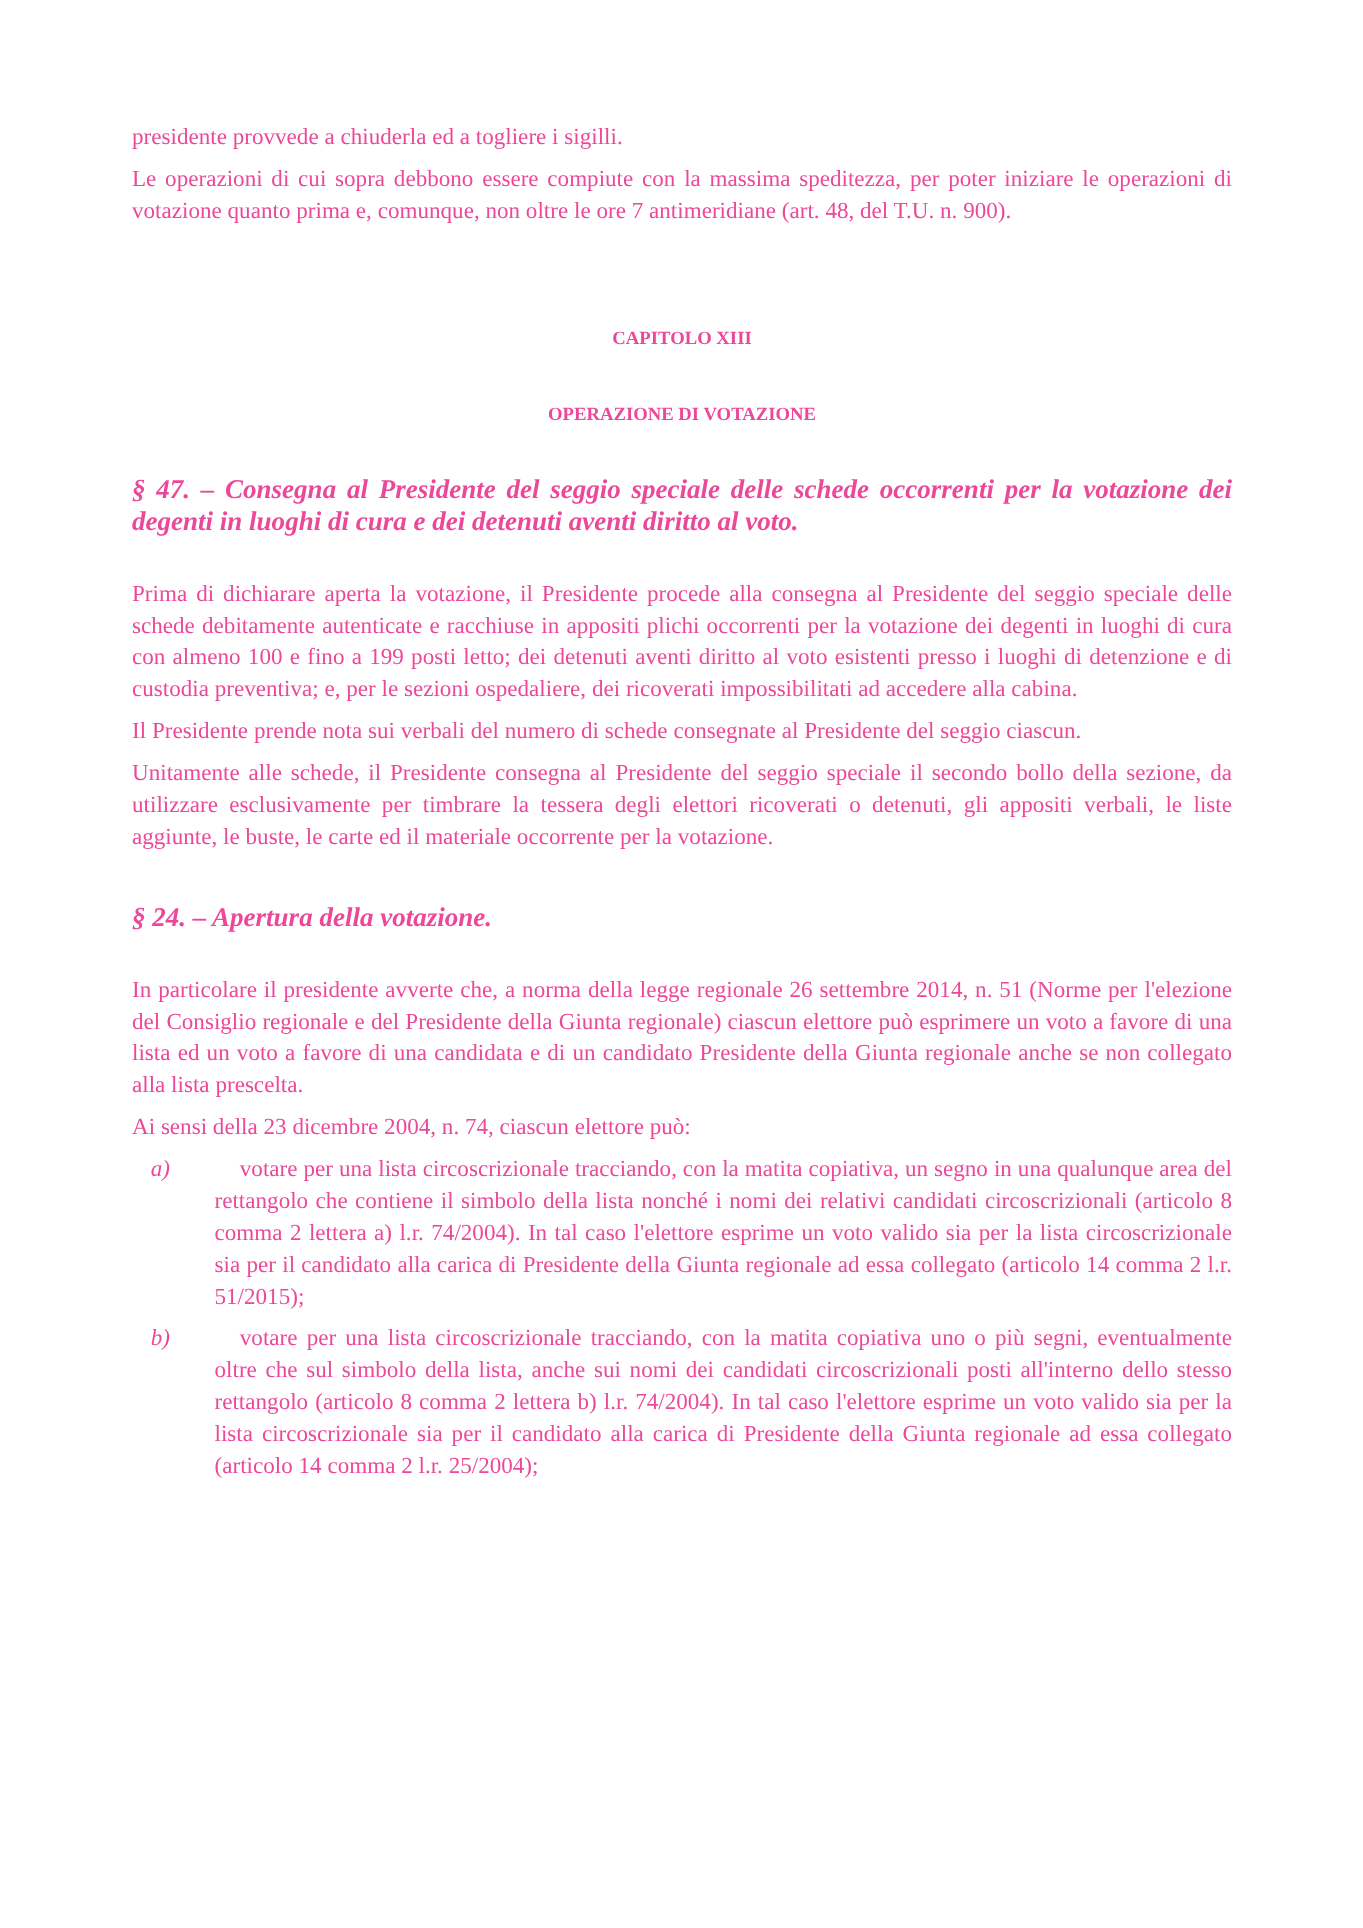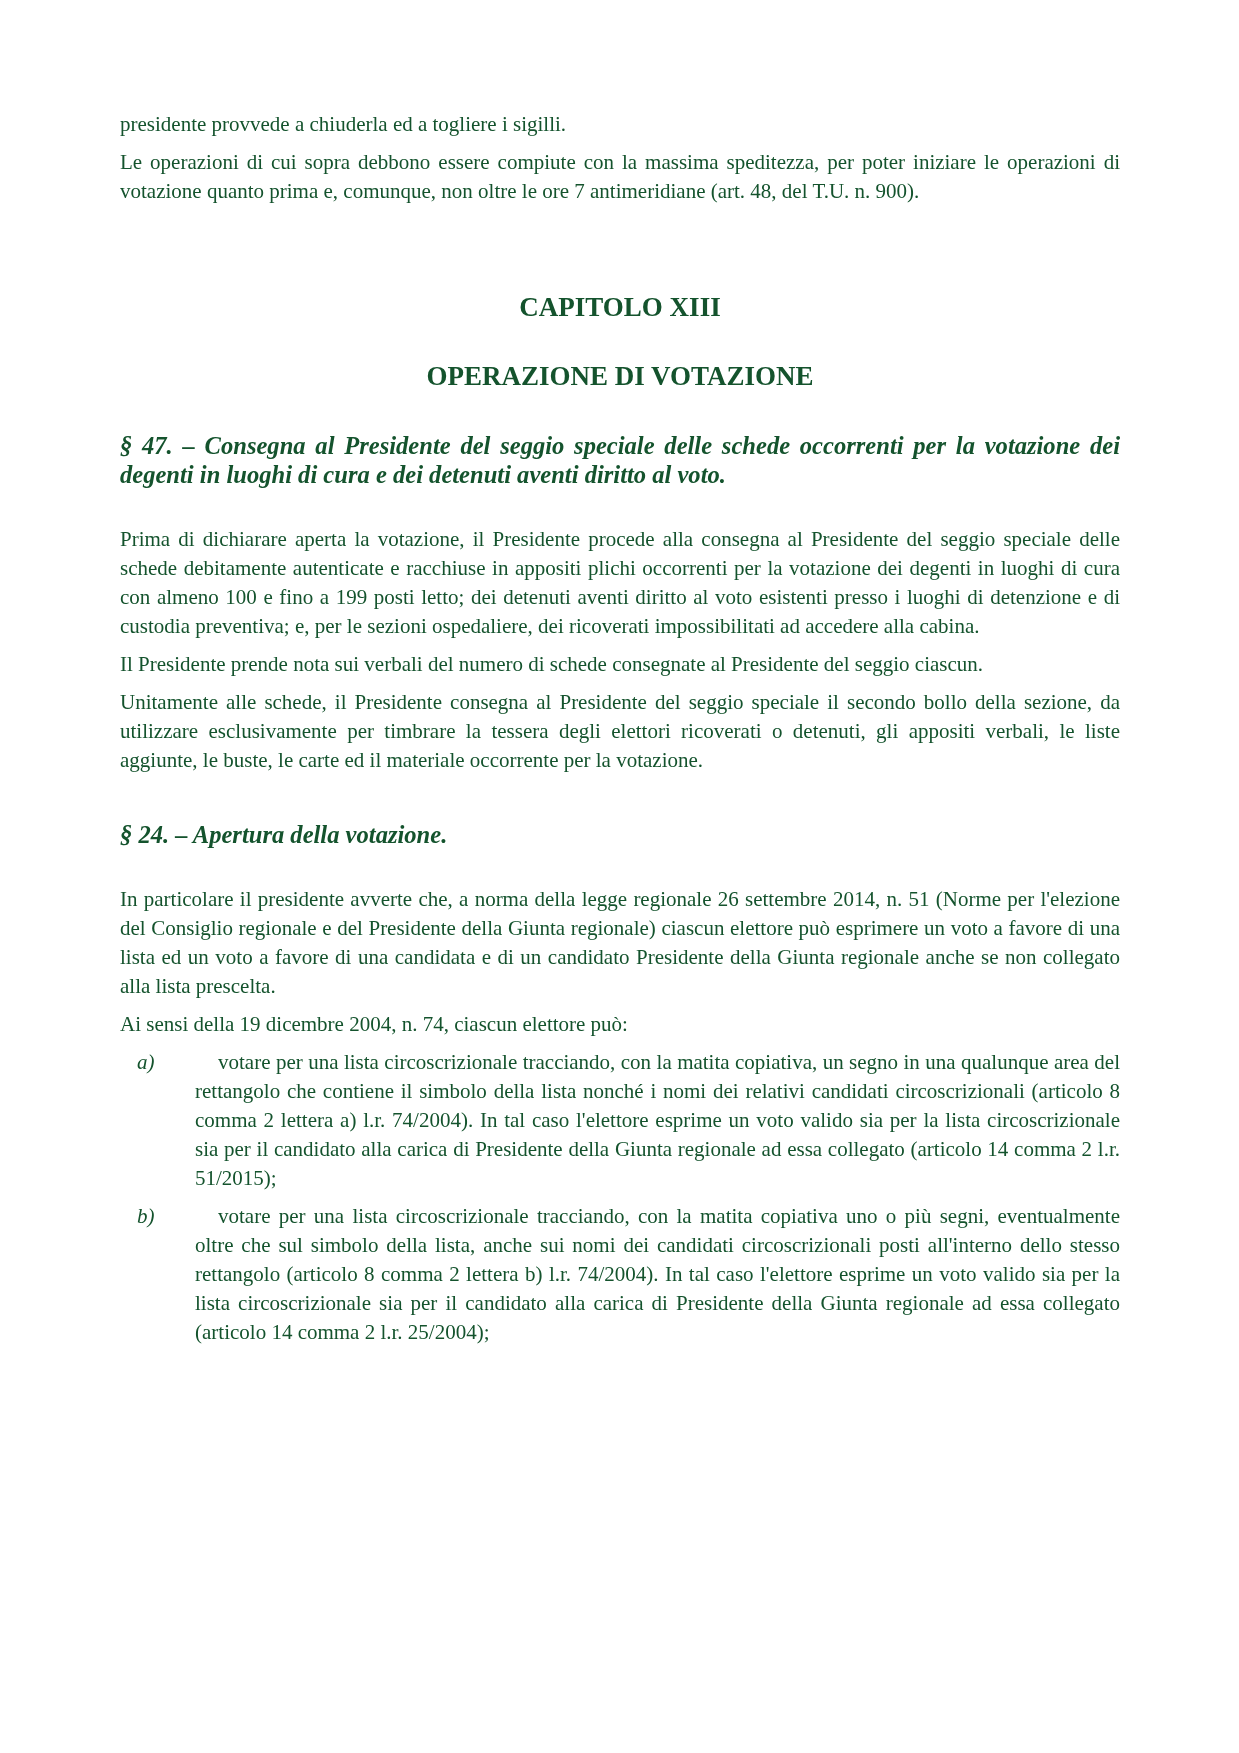--- a/index.html
+++ b/index.html
@@ -1,25 +1,25 @@
 <!DOCTYPE html>
 <html><head>
 <meta charset="utf-8">
 <style>
   html, body { margin: 0; padding: 0; background: #ffffff; }
   body { width: 1239px; height: 1753px; position: relative; overflow: hidden; }
   .page {
     position: absolute; left: 120px; top: 110px; width: 1000px;
     font-family: "Liberation Serif", "DejaVu Serif", serif;
-    font-size: 21px; line-height: 29px; color: #14532d;
+    font-size: 21px; line-height: 29px; color: #ec4899;
   }
   p { margin: 0 0 9px 0; text-align: justify; }
   .it { }
   .chapter {
-    text-align: center; font-weight: bold; font-size: 27px;
+    text-align: center; font-weight: bold; font-size: 17px;
     margin: 0; line-height: 29px;
   }
   .sec-head { font-weight: bold; margin: 0; text-align: justify; line-height: 29px; font-style: italic; }
   .li { position: relative; padding-left: 75px; margin: 0 0 9px 0; text-align: justify; text-indent: 23px; }
   .li .mk { position: absolute; left: 17px; top: 0; font-style: italic; text-indent: 0; }
 </style>
 </head>
 <body>
 
 <div class="page">
@@ -36,21 +36,21 @@
   <h3 class="sec-head">§ 47. – Consegna al Presidente del seggio speciale delle schede occorrenti per la votazione dei degenti in luoghi di cura e dei detenuti aventi diritto al voto.</h3>
   <div style="height:36px;"></div>
   <p>Prima di dichiarare aperta la votazione, il Presidente procede alla consegna al Presidente del seggio speciale delle schede debitamente autenticate e racchiuse in appositi plichi occorrenti per la votazione dei degenti in luoghi di cura con almeno 100 e fino a 199 posti letto; dei detenuti aventi diritto al voto esistenti presso i luoghi di detenzione e di custodia preventiva; e, per le sezioni ospedaliere, dei ricoverati impossibilitati ad accedere alla cabina.</p>
   <p>Il Presidente prende nota sui verbali del numero di schede consegnate al Presidente del seggio ciascun.</p>
   <p>Unitamente alle schede, il Presidente consegna al Presidente del seggio speciale il secondo bollo della sezione, da utilizzare esclusivamente per timbrare la tessera degli elettori ricoverati o detenuti, gli appositi verbali, le liste aggiunte, le buste, le carte ed il materiale occorrente per la votazione.</p>
 
   <div style="height:36px;"></div>
   <h3 class="sec-head">§ 24. – Apertura della votazione.</h3>
   <div style="height:36px;"></div>
   <p>In particolare il presidente avverte che, a norma della legge regionale 26 settembre 2014, n. 51 (Norme per l'elezione del Consiglio regionale e del Presidente della Giunta regionale) ciascun elettore può esprimere un voto a favore di una lista ed un voto a favore di una candidata e di un candidato Presidente della Giunta regionale anche se non collegato alla lista prescelta.</p>
-  <p>Ai sensi della 19 dicembre 2004, n. 74, ciascun elettore può:</p>
+  <p>Ai sensi della 23 dicembre 2004, n. 74, ciascun elettore può:</p>
 
   <div class="li">
     <span class="mk">a)</span>
     <span>votare per una lista circoscrizionale tracciando, con la matita copiativa, un segno in una qualunque area del rettangolo che contiene il simbolo della lista nonché i nomi dei relativi candidati circoscrizionali (articolo 8 comma 2 lettera a) l.r. 74/2004). In tal caso l'elettore esprime un voto valido sia per la lista circoscrizionale sia per il candidato alla carica di Presidente della Giunta regionale ad essa collegato (articolo 14 comma 2 l.r. 51/2015);</span>
   </div>
   <div class="li">
     <span class="mk">b)</span>
     <span>votare per una lista circoscrizionale tracciando, con la matita copiativa uno o più segni, eventualmente oltre che sul simbolo della lista, anche sui nomi dei candidati  circoscrizionali posti all'interno dello stesso rettangolo </span><span class="it">(articolo 8 comma 2 lettera b) l.r. 74/2004).</span><span> In tal caso l'elettore esprime un voto valido sia per la lista circoscrizionale sia per il candidato alla carica di Presidente della Giunta regionale ad essa collegato </span><span class="it">(articolo 14 comma 2 l.r. 25/2004);</span>
   </div>
 

